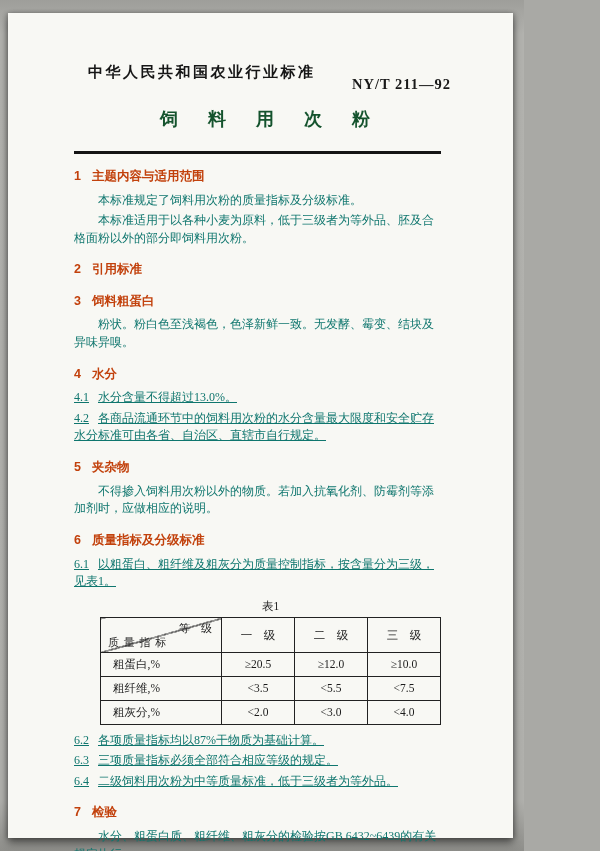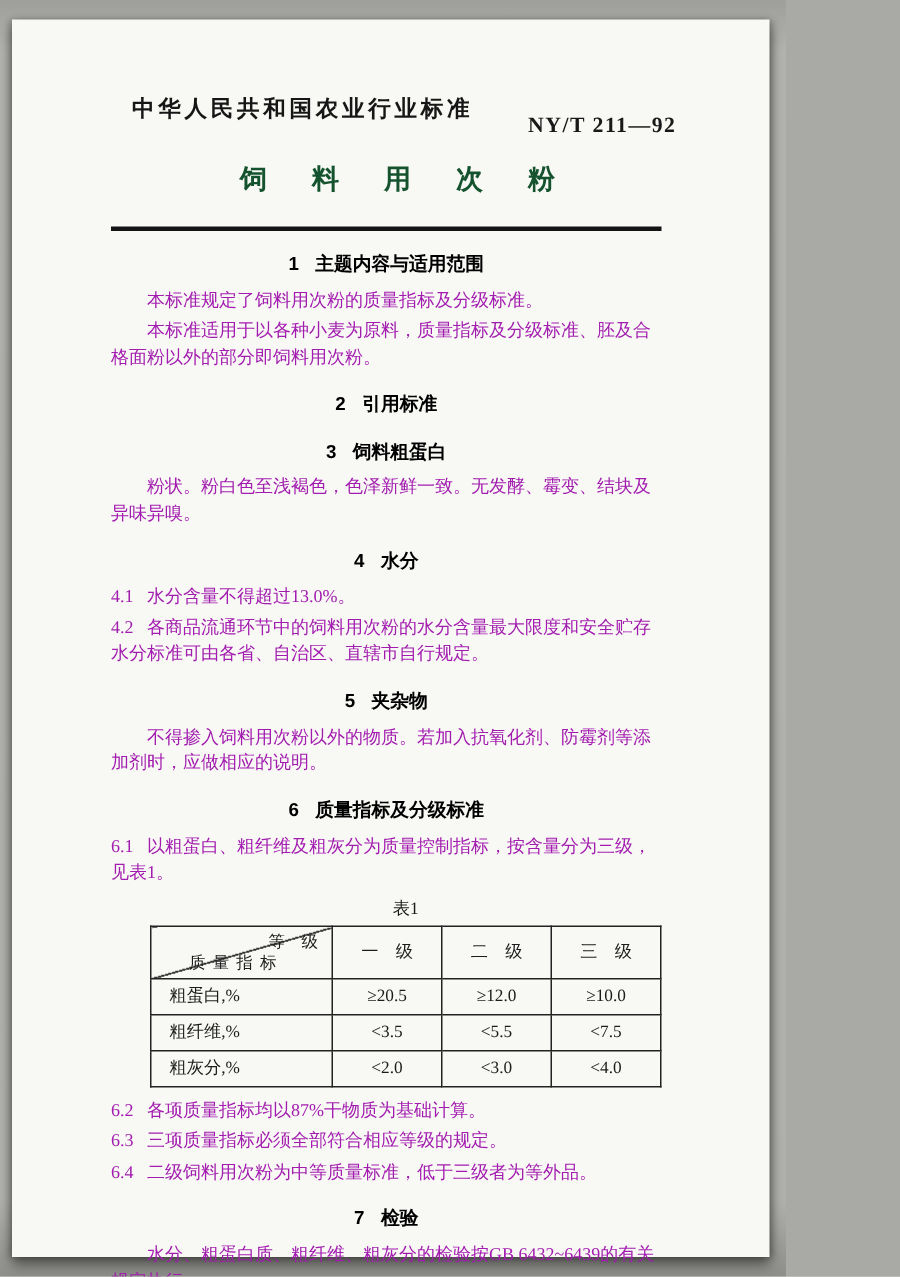--- a/index.html
+++ b/index.html
@@ -42,26 +42,26 @@
     color: #14532d;
   }
   .rule {
     height: 3px; background: #141414; margin-top: 20px;
   }
   
   main { display: block; margin-top: 6px; font-size: 12px; line-height: 1.48; }
   .sec-h {
     font-family: "Liberation Sans", sans-serif;
     font-size: 12.5px; font-weight: bold;
-    margin: 13px 0 6px 0; color: #000000; text-align: center;
+    margin: 13px 0 6px 0; color: #c2410c;
   }
   .sec-h .sec-num { margin-right: 11px; }
-  .para { margin: 2.5px 0; color: #a21caf; }
+  .para { margin: 2.5px 0; color: #0f766e; }
   .para.indent { text-indent: 2em; }
-  .para.clause { text-indent: 0; }
+  .para.clause { text-indent: 0; text-decoration: underline; }
   .clause-num { margin-right: 9px; }
   
   .tbl-caption {
     text-align: center; font-size: 11.5px; margin: 7px 0 2px 26px;
     width: calc(100% - 26px);
   }
   table.qtable {
     border-collapse: collapse; table-layout: fixed;
     margin: 0 0 7px 26px; width: calc(100% - 26px);
     font-size: 11.5px; border: 1.5px solid #141414;
@@ -71,21 +71,21 @@
     text-align: center; font-weight: normal; color: #1c1c1c;
   }
   th.corner {
     position: relative; height: 34px; padding: 0;
     background: linear-gradient(to bottom right,
       transparent calc(50% - 0.6px), #333 calc(50% - 0.6px),
       #333 calc(50% + 0.6px), transparent calc(50% + 0.6px));
     text-decoration: underline;
   }
   .corner-top { position: absolute; top: 2px; right: 9px; font-size: 11px; }
-  .corner-bottom { position: absolute; bottom: 2px; left: 7px; font-size: 11px; letter-spacing: 1px; margin-left: 18px; }
+  .corner-bottom { position: absolute; bottom: 2px; left: 7px; font-size: 11px; letter-spacing: 1px; }
   .qtable .label-col { text-align: left; padding-left: 12px; width: 108px; }
   
   .footer-rule { height: 3px; background: #141414; margin-top: 14px; }
 </style>
 </head>
 <body>
 
 <div class="scan-bg">
   <div class="paper">
 
@@ -98,21 +98,21 @@
       <div class="rule"></div>
     </header>
 
     <main>
 
       <section>
         <h2 class="sec-h">
           <span class="sec-num">1</span><span>主题内容与适用范围</span>
         </h2>
         <p class="para indent">本标准规定了饲料用次粉的质量指标及分级标准。</p>
-        <p class="para indent">本标准适用于以各种小麦为原料，质量指标及分级标准、胚及合格面粉以外的部分即饲料用次粉。</p>
+        <p class="para indent">本标准适用于以各种小麦为原料，低于三级者为等外品、胚及合格面粉以外的部分即饲料用次粉。</p>
       </section>
 
       <section>
         <h2 class="sec-h">
           <span class="sec-num">2</span><span>引用标准</span>
         </h2>
       </section>
 
       <section>
         <h2 class="sec-h">

